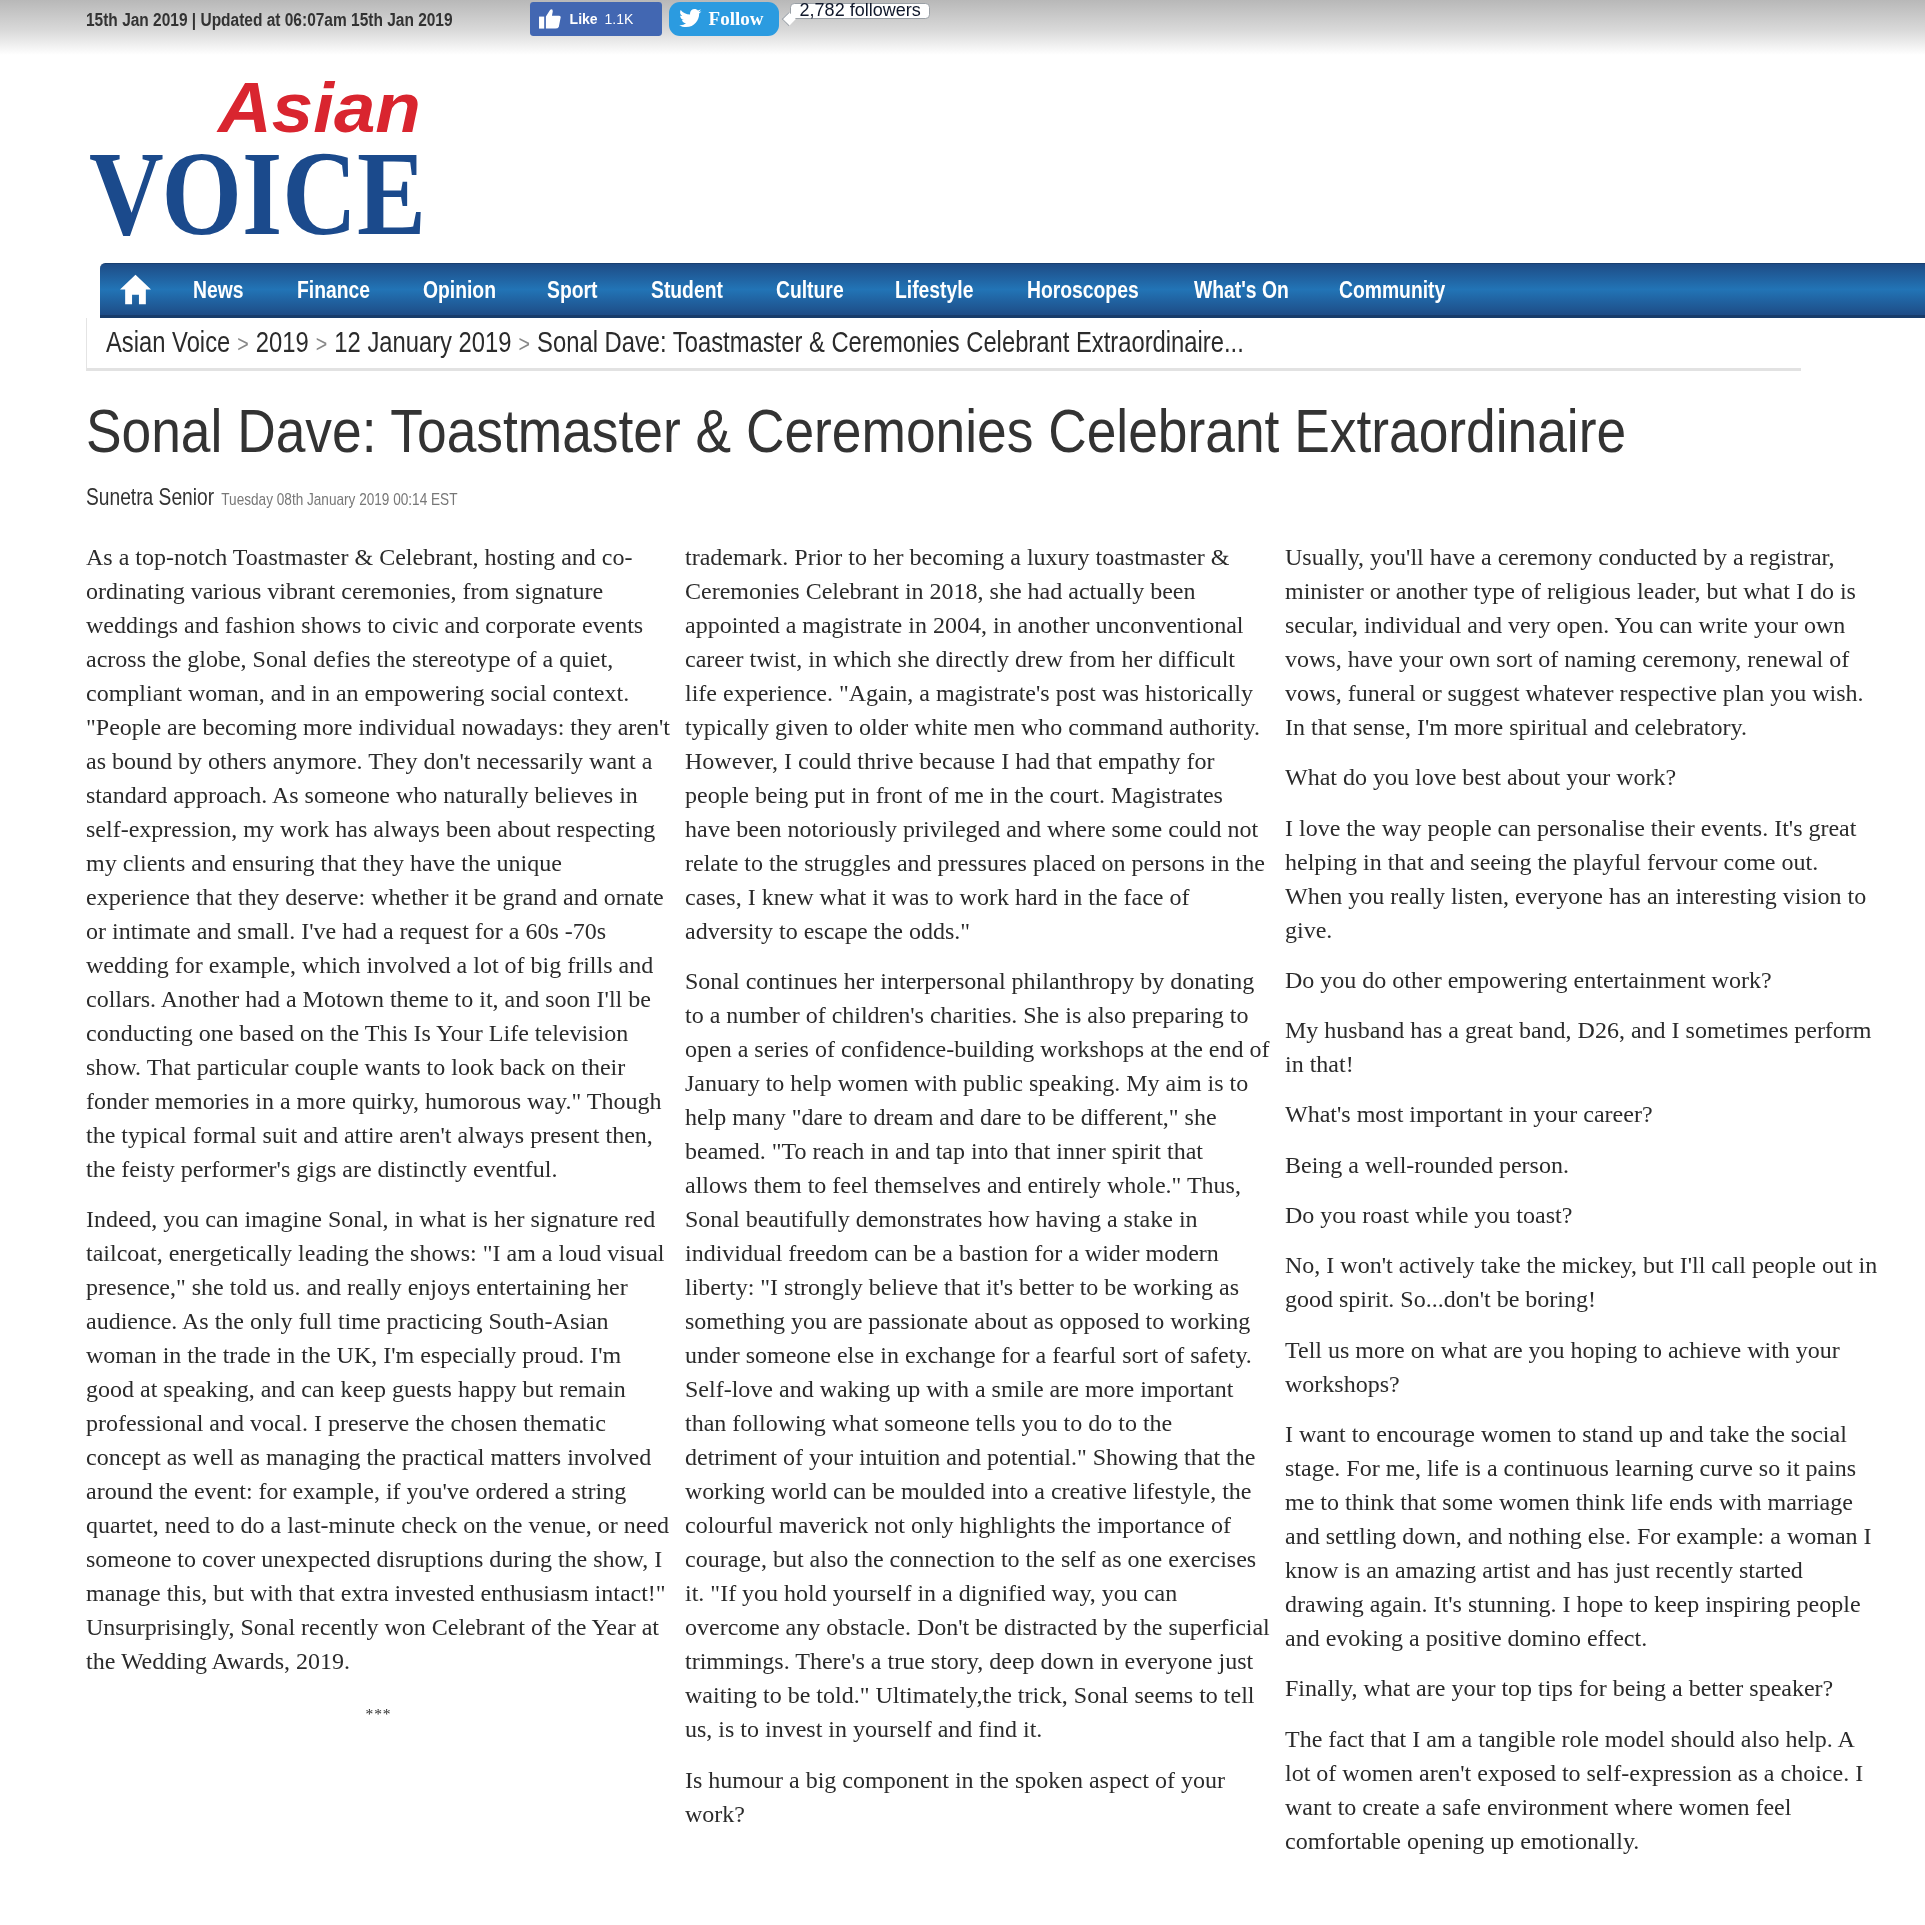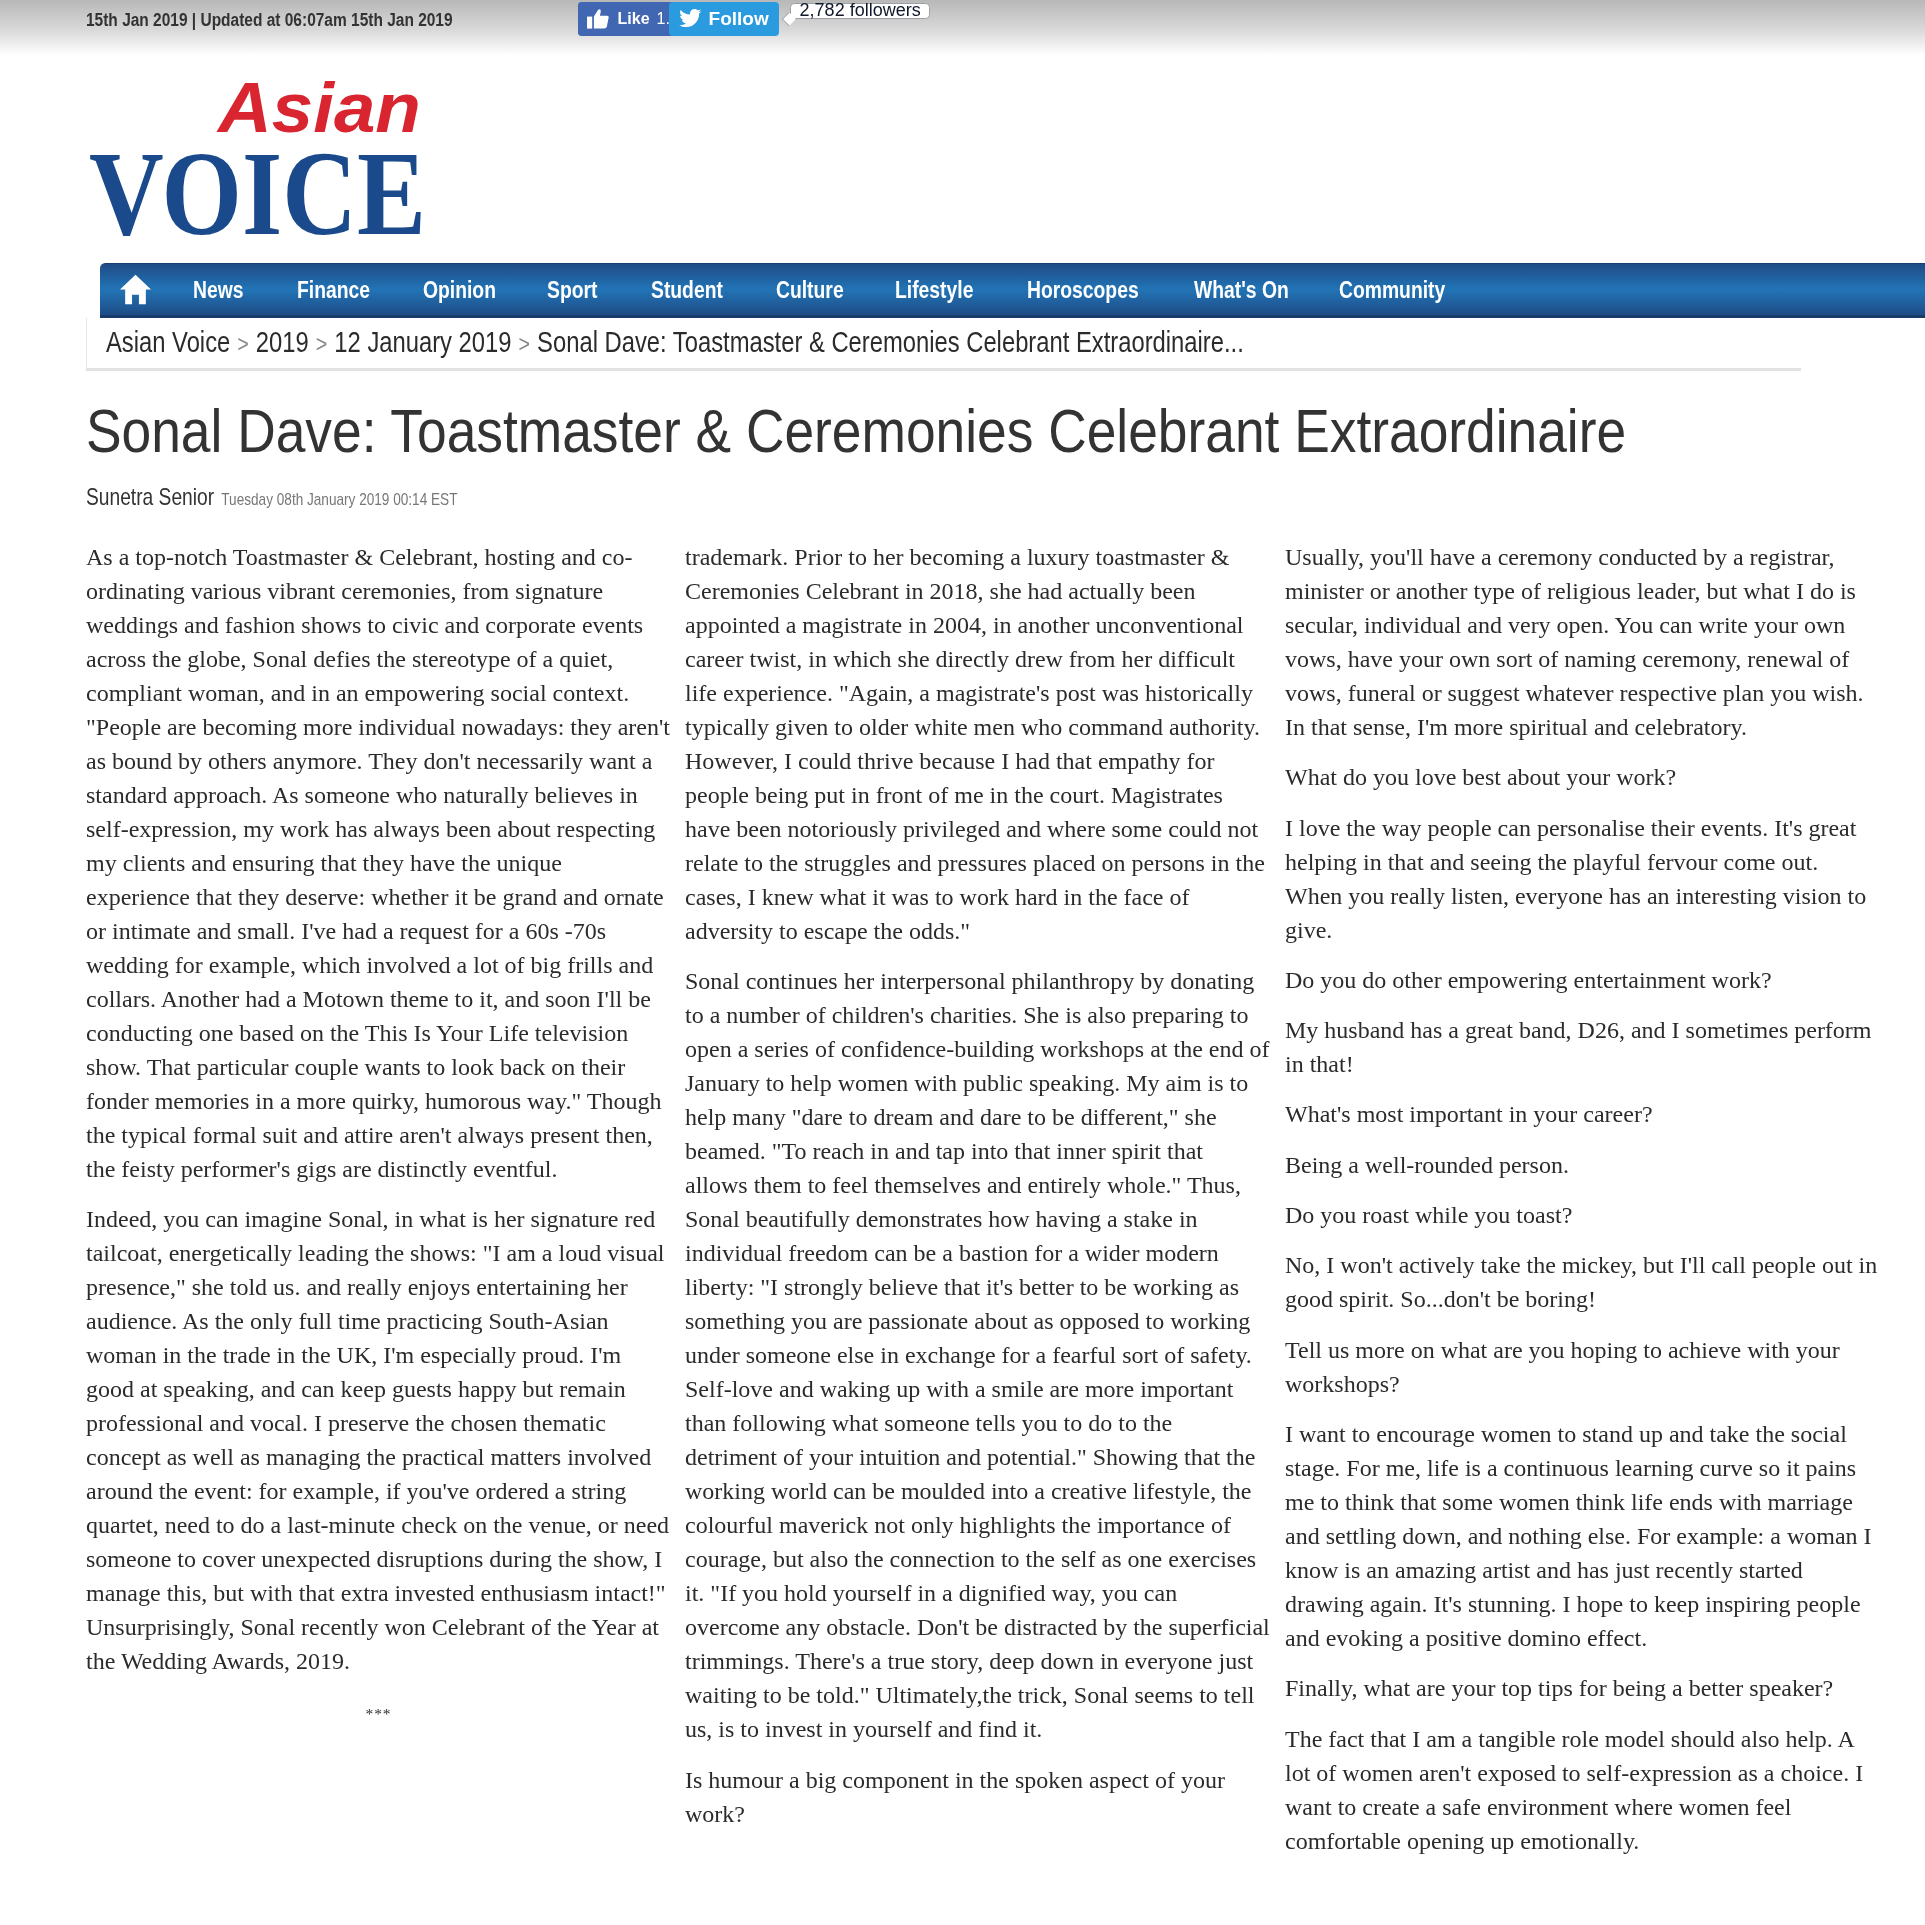--- a/index.html
+++ b/index.html
@@ -12,28 +12,28 @@
     position: absolute; left: 0; top: 0; width: 1926px; height: 55px;
     background: linear-gradient(#b8b8b8 0%, #d9d9d9 55%, #ffffff 100%);
   }
   .topbar .date {
     position: absolute; left: 86px; top: 6.9px; font-family: "Liberation Sans", sans-serif;
     font-weight: bold; font-size: 18px; color: #333; transform: scaleX(0.86); transform-origin: left center;
     white-space: nowrap; line-height: 26px;
   }
   .fb-like {
     position: absolute; left: 530px; top: 1.7px; width: 132px; height: 34px; border-radius: 3.4px;
-    background: #4267b2; color: #fff; font-family: "Liberation Sans", sans-serif; font-size: 16px;
-    display: flex; align-items: center; box-sizing: border-box; padding-left: 8.6px; cursor: pointer; margin-left: 48px;
+    background: #4267b2; color: #fff; font-family: "Liberation Sans", sans-serif; font-size: 14px;
+    display: flex; align-items: center; box-sizing: border-box; padding-left: 8.6px; cursor: pointer;
   }
   .fb-like .thumb { width: 22.4px; height: 20.6px; margin-right: 8.6px; }
   .fb-like .lbl { font-weight: bold; margin-right: 6.9px; }
   .tw-follow {
-    position: absolute; left: 669px; top: 1.7px; width: 110px; height: 34px; border-radius: 4px;
-    background: #2b9be0; color: #fff; font-family: Liberation Sans, sans-serif; font-size: 19px; font-weight: bold;
+    position: absolute; left: 669px; top: 1.7px; width: 110px; height: 34px; border-radius: 11px;
+    background: #2b9be0; color: #fff; font-family: Liberation Serif, serif; font-size: 19px; font-weight: bold;
     display: flex; align-items: center; box-sizing: border-box; padding-left: 10.3px; cursor: pointer;
   }
   .tw-follow .bird { width: 22.4px; height: 19px; margin-right: 6.9px; }
   .followers {
     position: absolute; left: 790px; top: 2.6px; height: 16px; padding: 0 8.6px; border: 1.7px solid #9aa0a6;
     border-radius: 4.3px; background: #fff; font-family: "Liberation Sans", sans-serif; font-size: 18px;
     color: #0f172a; display: flex; align-items: center; box-sizing: border-box;
   }
   .followers::before {
     content: ""; position: absolute; left: -6.9px; top: 10.3px; width: 8.6px; height: 8.6px;

